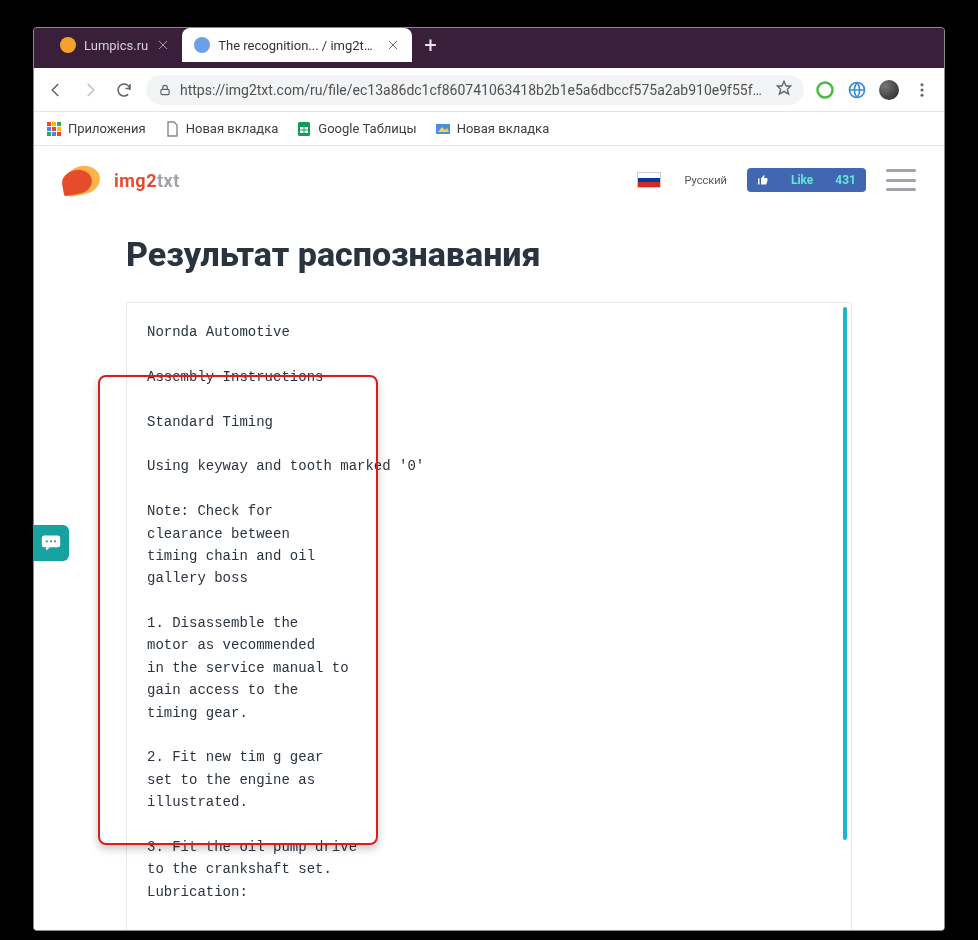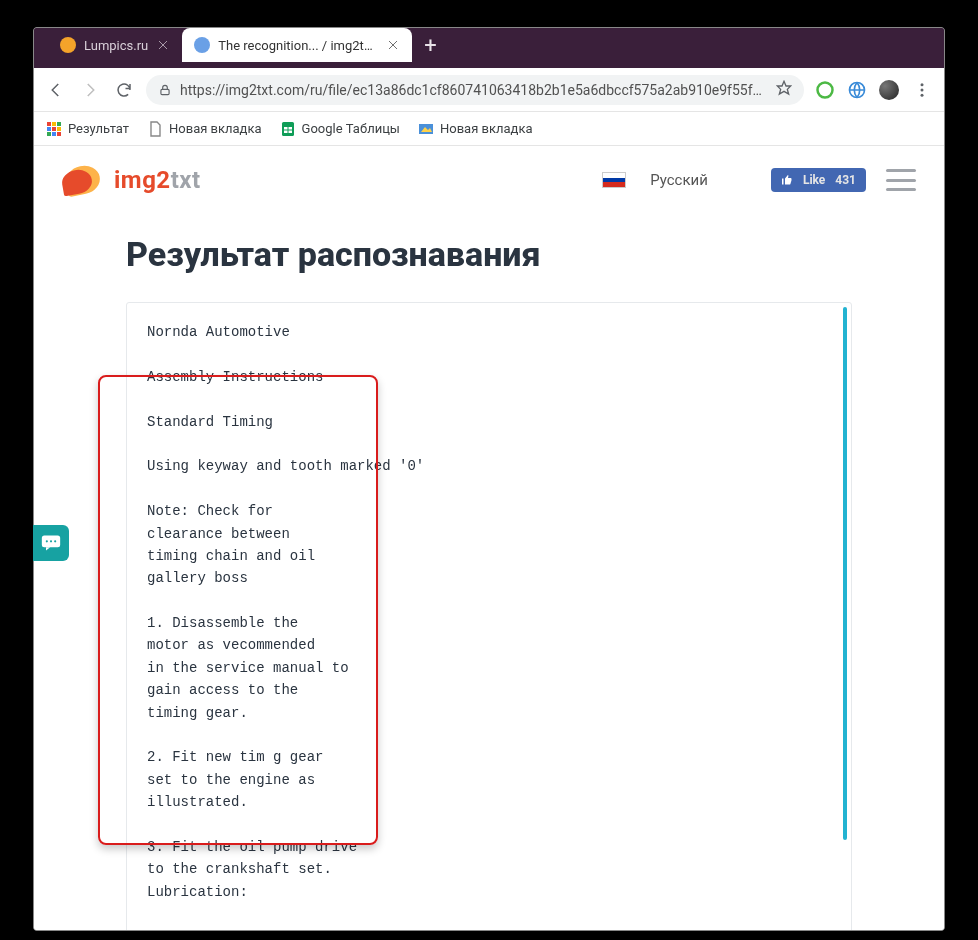--- a/index.html
+++ b/index.html
@@ -24,27 +24,27 @@
 .ext { width: 22px; height: 22px; display: flex; align-items: center; justify-content: center; }
 .bookbar { height: 34px; background: #fff; border-bottom: 1px solid #e5e5e5; display: flex; align-items: center; padding: 0 12px; gap: 18px; font-size: 13px; color: #3c4043; }
 .bk { display: flex; align-items: center; gap: 6px; cursor: pointer; }
 .bk .ic { width: 16px; height: 16px; }
 .content { flex: 1; background: #fff; overflow: hidden; position: relative; }
 .page-header { display: flex; align-items: center; justify-content: space-between; padding: 16px 28px 14px 28px; }
 .logo { display: flex; align-items: center; gap: 6px; }
 .logo-mark { width: 46px; height: 36px; position: relative; }
 .logo-mark .b1 { position:absolute; left:4px; top:4px; width:34px; height:28px; background:#fdb34a; border-radius:50% 50% 50% 10%; transform: rotate(-12deg); }
 .logo-mark .b2 { position:absolute; left:0; top:8px; width:30px; height:24px; background:#e64b2b; border-radius:50% 50% 50% 8%; transform: rotate(-10deg); }
-.logo-text { font-size: 24px; font-weight: 700; letter-spacing: .5px; }
+.logo-text { font-size: 18px; font-weight: 700; letter-spacing: .5px; }
 .lt-a { color: #e64b2b; }
 .lt-b { color: #a0a4aa; }
 .hdr-right { display: flex; align-items: center; gap: 20px; }
-.lang { display: flex; align-items: center; gap: 24px; font-size: 15px; color: #555; cursor: pointer; }
+.lang { display: flex; align-items: center; gap: 24px; font-size: 11px; color: #555; cursor: pointer; }
 .flag { width: 24px; height: 16px; background: linear-gradient(to bottom,#fff 33%,#0039a6 33%,#0039a6 66%,#d52b1e 66%); border:1px solid #ccc; }
-.fb-like { background:#4267b2; color:#e5e5e5; font-size:12px; font-weight:700; padding:5px 10px; border-radius:4px; display:flex; align-items:center; gap:10px; cursor:pointer;margin-left:43px; }
+.fb-like { background:#4267b2; color:#5eead4; font-size:12px; font-weight:700; padding:5px 10px; border-radius:4px; display:flex; align-items:center; gap:22px; cursor:pointer; }
 .fb-like .thumb { width:12px; height:12px; fill:#fff; }
 .burger { width:30px; height:22px; display:flex; flex-direction:column; justify-content:space-between; cursor:pointer; }
 .burger span { height:3px; background:#a0a4aa; border-radius:2px; }
 .page-body { padding: 0 92px; }
 .breadcrumbs { font-size:15px; color:#a0a4aa; margin-top:30px; }
 .breadcrumbs .sep { margin:0 6px; color:#c4c8cc; }
 .breadcrumbs .cur { color:#6b7075; }
 .h1 { font-size:34px; font-weight:800; color:#2a3440; margin:22px 0 28px; }
 .result-shell { border:1px solid #e6e9ec; border-radius:3px; position:relative; }
 .result-scroll { position:absolute; right:4px; top:4px; bottom:260px; width:4px; background:#22b3d1; border-radius:2px; }
@@ -158,21 +158,21 @@
             <rect x="1" y="1" width="4" height="4" fill="#ea4335"></rect>
             <rect x="6" y="1" width="4" height="4" fill="#fbbc05"></rect>
             <rect x="11" y="1" width="4" height="4" fill="#34a853"></rect>
             <rect x="1" y="6" width="4" height="4" fill="#4285f4"></rect>
             <rect x="6" y="6" width="4" height="4" fill="#ea4335"></rect>
             <rect x="11" y="6" width="4" height="4" fill="#fbbc05"></rect>
             <rect x="1" y="11" width="4" height="4" fill="#34a853"></rect>
             <rect x="6" y="11" width="4" height="4" fill="#4285f4"></rect>
             <rect x="11" y="11" width="4" height="4" fill="#ea4335"></rect>
           </svg></span>
-      <span>Результат</span>
+      <span>Приложения</span>
     </div>
     <div class="bk">
       <span class="ic"><svg viewBox="0 0 16 16" width="16" height="16" fill="none" stroke="#888" stroke-width="1.4">
             <path d="M4 1h6l3 3v11H4z"></path>
           </svg></span>
       <span>Новая вкладка</span>
     </div>
     <div class="bk">
       <span class="ic"><svg viewBox="0 0 16 16" width="16" height="16">
             <rect x="2" y="1" width="12" height="14" rx="1.5" fill="#0f9d58"></rect>

